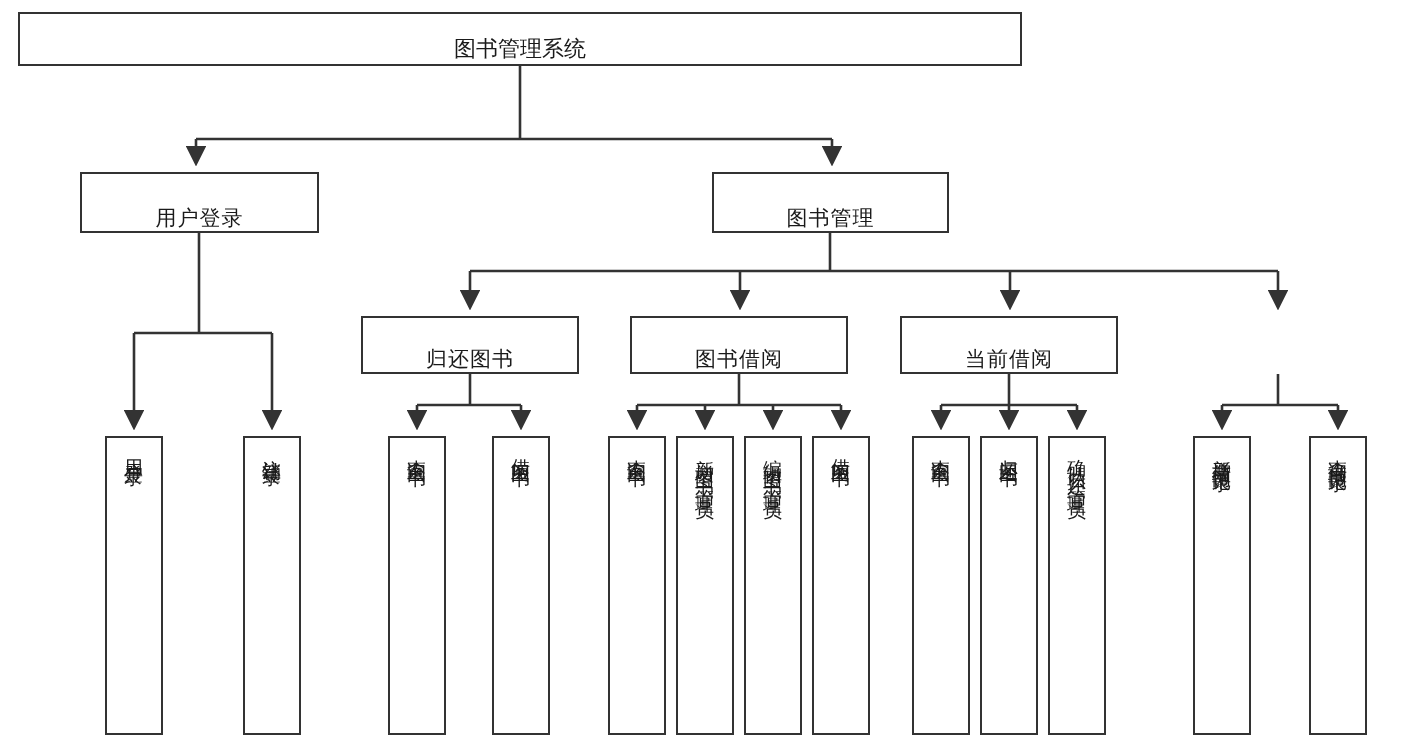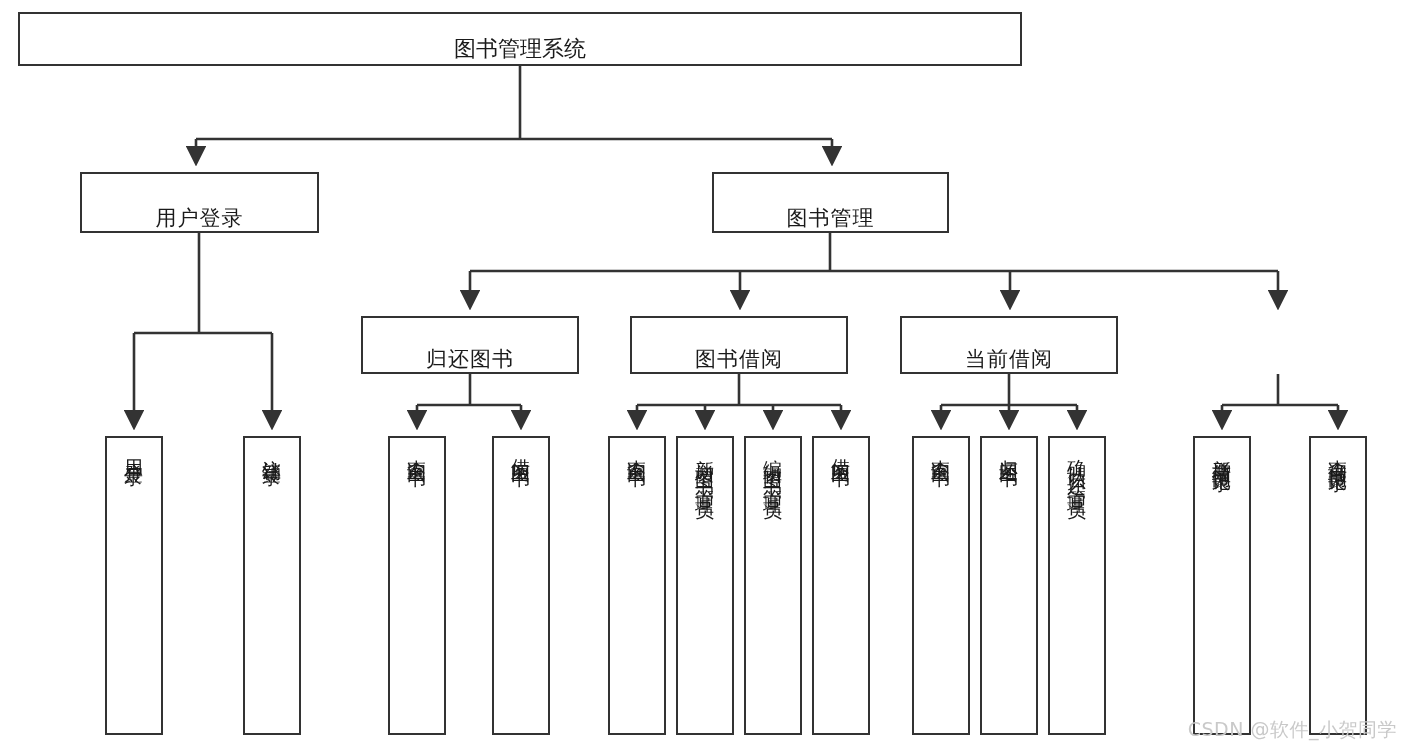--- a/index.html
+++ b/index.html
@@ -184,15 +184,14 @@
     <span class="vtext">确认归还（管理员）</span>
   </div>
 
   <div class="node v" style="left:1193px; top:436px; width:58px; height:299px;">
     <span class="vtext">新增借阅记录</span>
   </div>
   <div class="node v" style="left:1309px; top:436px; width:58px; height:299px;">
     <span class="vtext">查询借阅记录</span>
   </div>
 
-  <div class="watermark">CSDN @软件_小贺同学</div>
 
 </div>
 
 </body></html>

